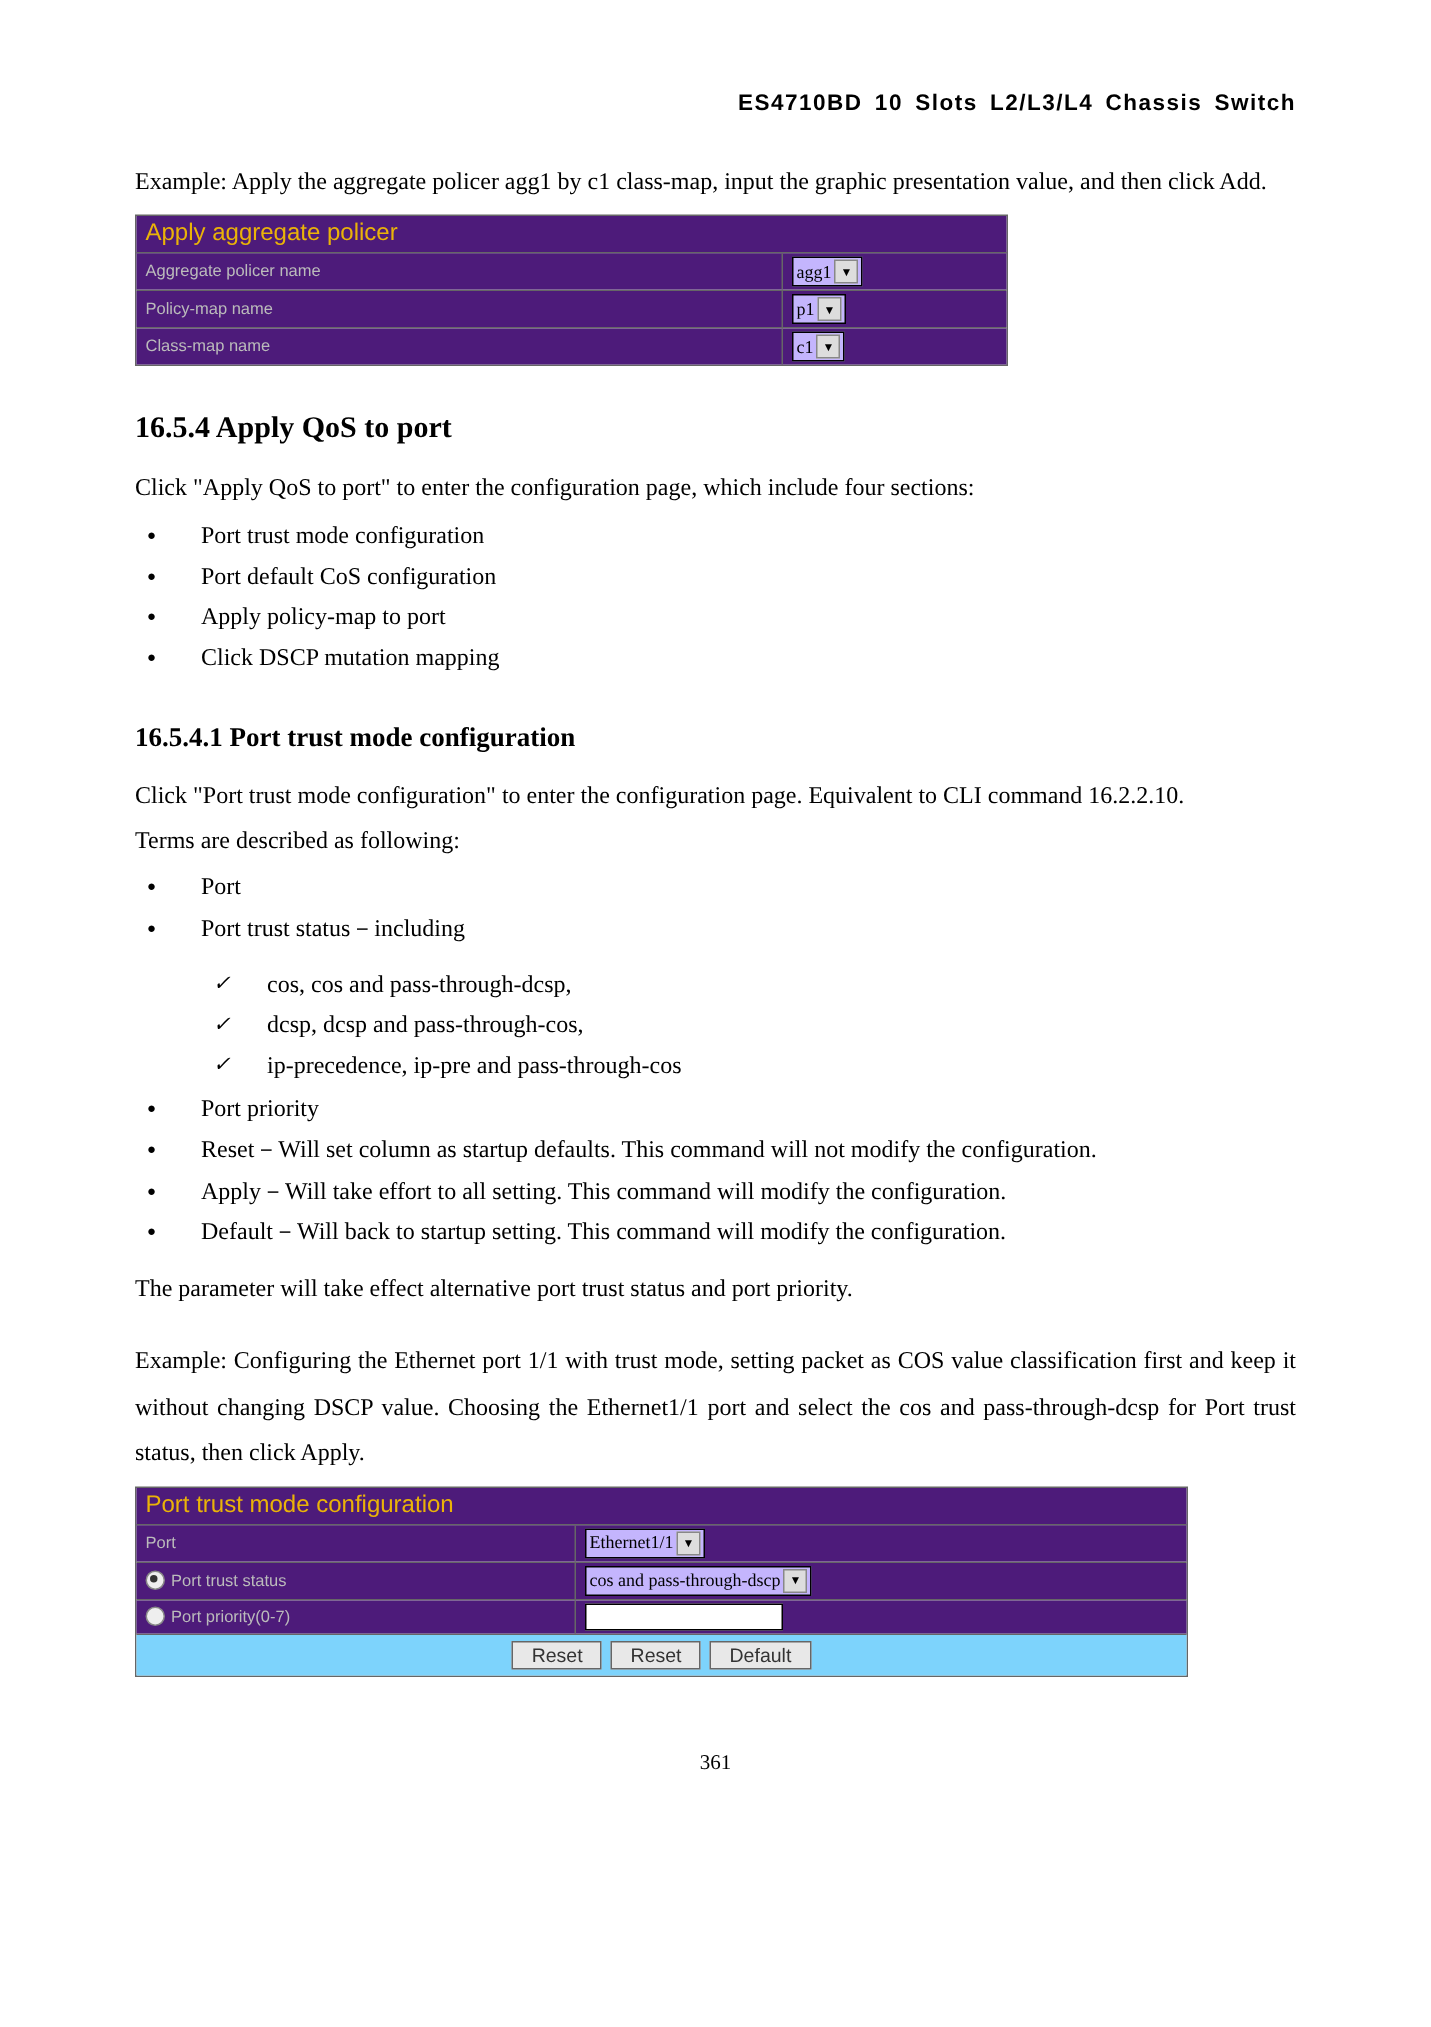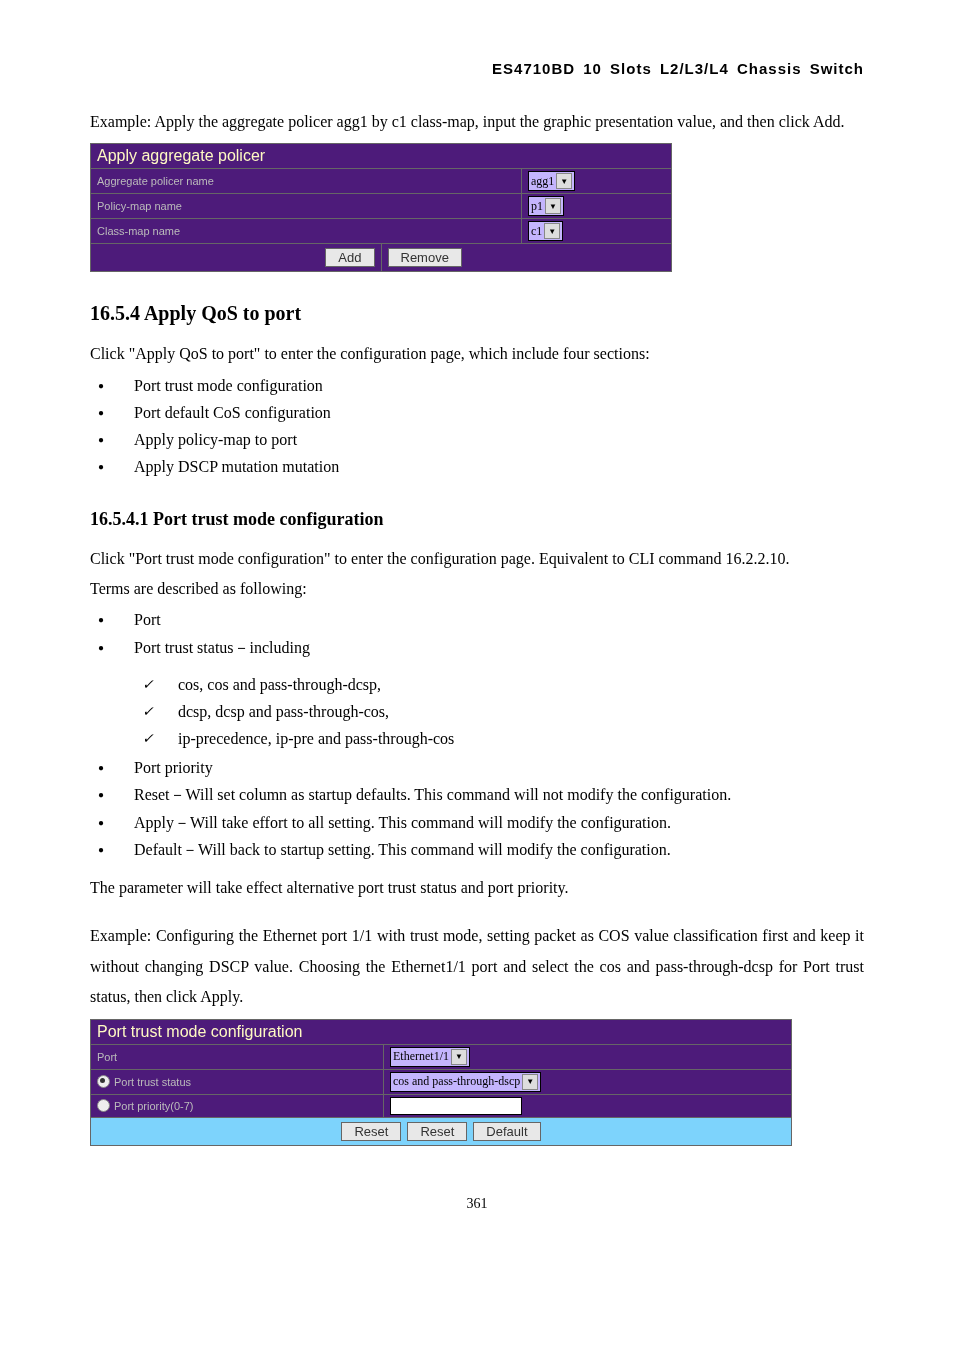--- a/index.html
+++ b/index.html
@@ -80,21 +80,21 @@
 
   
   .ui-box {
     border: 1px solid #666;
     width: 580px;
     margin: 6px 0 10px 0;
     font-family: Tahoma, Arial, sans-serif;
   }
   .ui-box .title-row {
     background: #4d1b7a;
-    color: #fef9c3;
+    color: #eab308;
     font-size: 16px;
     padding: 3px 6px;
     border-bottom: 1px solid #666;
     font-family: Verdana, sans-serif;
   }
   .ui-box .row {
     display: flex;
     border-bottom: 1px solid #666;
   }
   .ui-box .row:last-child { border-bottom: none; }
@@ -236,37 +236,29 @@
     </div>
     <div class="row">
       <div class="label-cell">Class-map name</div>
       <div class="value-cell">
         <span class="ui-select">
           <span>c1</span>
           <span class="arrow">▼</span>
         </span>
       </div>
     </div>
-    <div class="button-row">
-      <div class="half">
-          <button class="ui-button">Add</button>
-        </div>
-      <div class="half">
-          <button class="ui-button">Remove</button>
-        </div>
-    </div>
   </div>
 
   <div class="h3">16.5.4 Apply QoS to port</div>
   <p class="body-text">Click "Apply QoS to port" to enter the configuration page, which include four sections:</p>
   <ul class="bullets">
     <li>Port trust mode configuration</li>
     <li>Port default CoS configuration</li>
     <li>Apply policy-map to port</li>
-    <li>Apply DSCP mutation mutation</li>
+    <li>Click DSCP mutation mapping</li>
   </ul>
 
   <div class="h4">16.5.4.1 Port trust mode configuration</div>
   <p class="body-text">Click "Port trust mode configuration" to enter the configuration page. Equivalent to CLI command 16.2.2.10.</p>
   <p class="body-text">Terms are described as following:</p>
   <ul class="bullets">
     <li>Port</li>
     <li>Port trust status－including</li>
   </ul>
   <ul class="checks">

